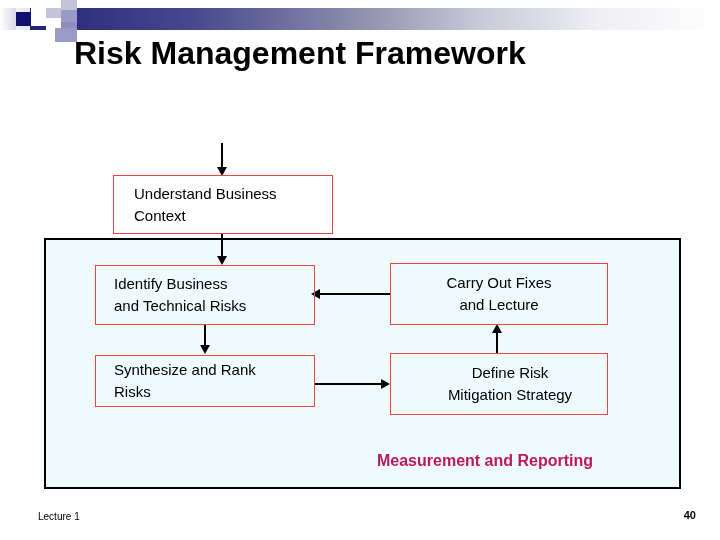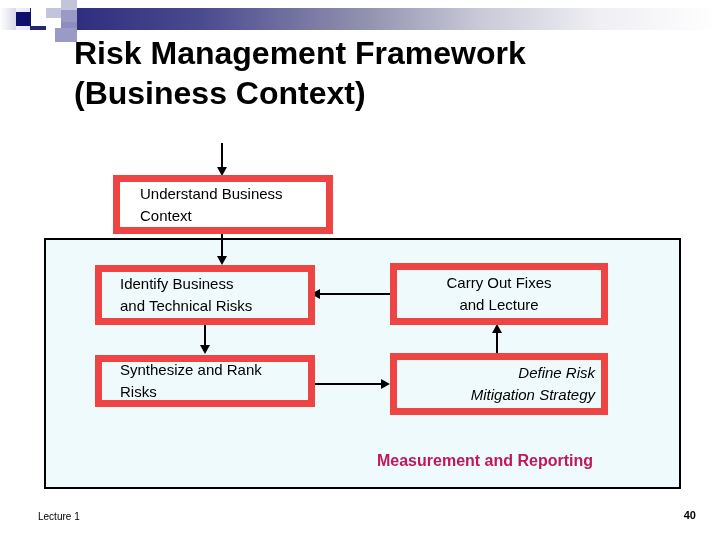--- a/index.html
+++ b/index.html
@@ -67,21 +67,21 @@
     top: 238px;
     width: 637px;
     height: 251px;
     background: #effafc;
     border: 2px solid #000000;
     box-sizing: border-box;
   }
 
   .node {
     position: absolute;
-    border: 7px solid #ef4444;
+    border: 1px solid #ef4444;
     box-sizing: border-box;
     font-size: 15px;
     line-height: 22px;
     color: #000000;
     background: transparent;
   }
   .node .lines {
     position: absolute;
     left: 0;
     right: 0;
@@ -109,21 +109,21 @@
   #node-carry .lines { text-align: center; }
 
   #node-synthesize {
     left: 95px; top: 355px; width: 220px; height: 52px;
   }
   #node-synthesize .lines { padding-left: 18px; text-align: left; }
 
   #node-define {
     left: 390px; top: 353px; width: 218px; height: 62px;
   }
-  #node-define .lines { padding-left: 28px; text-align: right; font-style: italic; }
+  #node-define .lines { padding-left: 28px; text-align: center; }
 
   
   .conn { position: absolute; }
   .conn.v { width: 2px; background: #000000; }
   .conn.h { height: 2px; background: #000000; }
 
   .arrowhead { position: absolute; width: 0; height: 0; }
   .arrowhead.down {
     border-left: 5px solid transparent;
     border-right: 5px solid transparent;
@@ -196,21 +196,20 @@
   <div class="sq" style="left:61px; top:0px;  width:16px; height:10px; background:#c3c3dc;"></div>
   <div class="sq" style="left:61px; top:10px; width:16px; height:12px; background:#9a9ac6;"></div>
   <div class="sq" style="left:46px; top:30px; width:15px; height:10px; background:#ffffff;"></div>
   <div class="sq" style="left:61px; top:22px; width:16px; height:10px; background:#8d8dbe;"></div>
   <div class="sq" style="left:55px; top:28px; width:22px; height:14px; background:#9a9ac6;"></div>
   <div class="sq" style="left:77px; top:0px;  width:18px; height:8px;  background:#ffffff;"></div>
   <div class="sq" style="left:77px; top:30px; width:18px; height:12px; background:#ffffff;"></div>
 
   <div class="title">
     <div>Risk Management Framework</div>
-    <div>(Business Context)</div>
   </div>
 
   <div class="container-box"></div>
 
   <div class="conn v" style="left:221px; top:143px; height:26px;"></div>
   <div class="arrowhead down" style="left:217px; top:167px;"></div>
 
   <div class="conn v" style="left:221px; top:234px; height:23px;"></div>
   <div class="arrowhead down" style="left:217px; top:256px;"></div>
 

